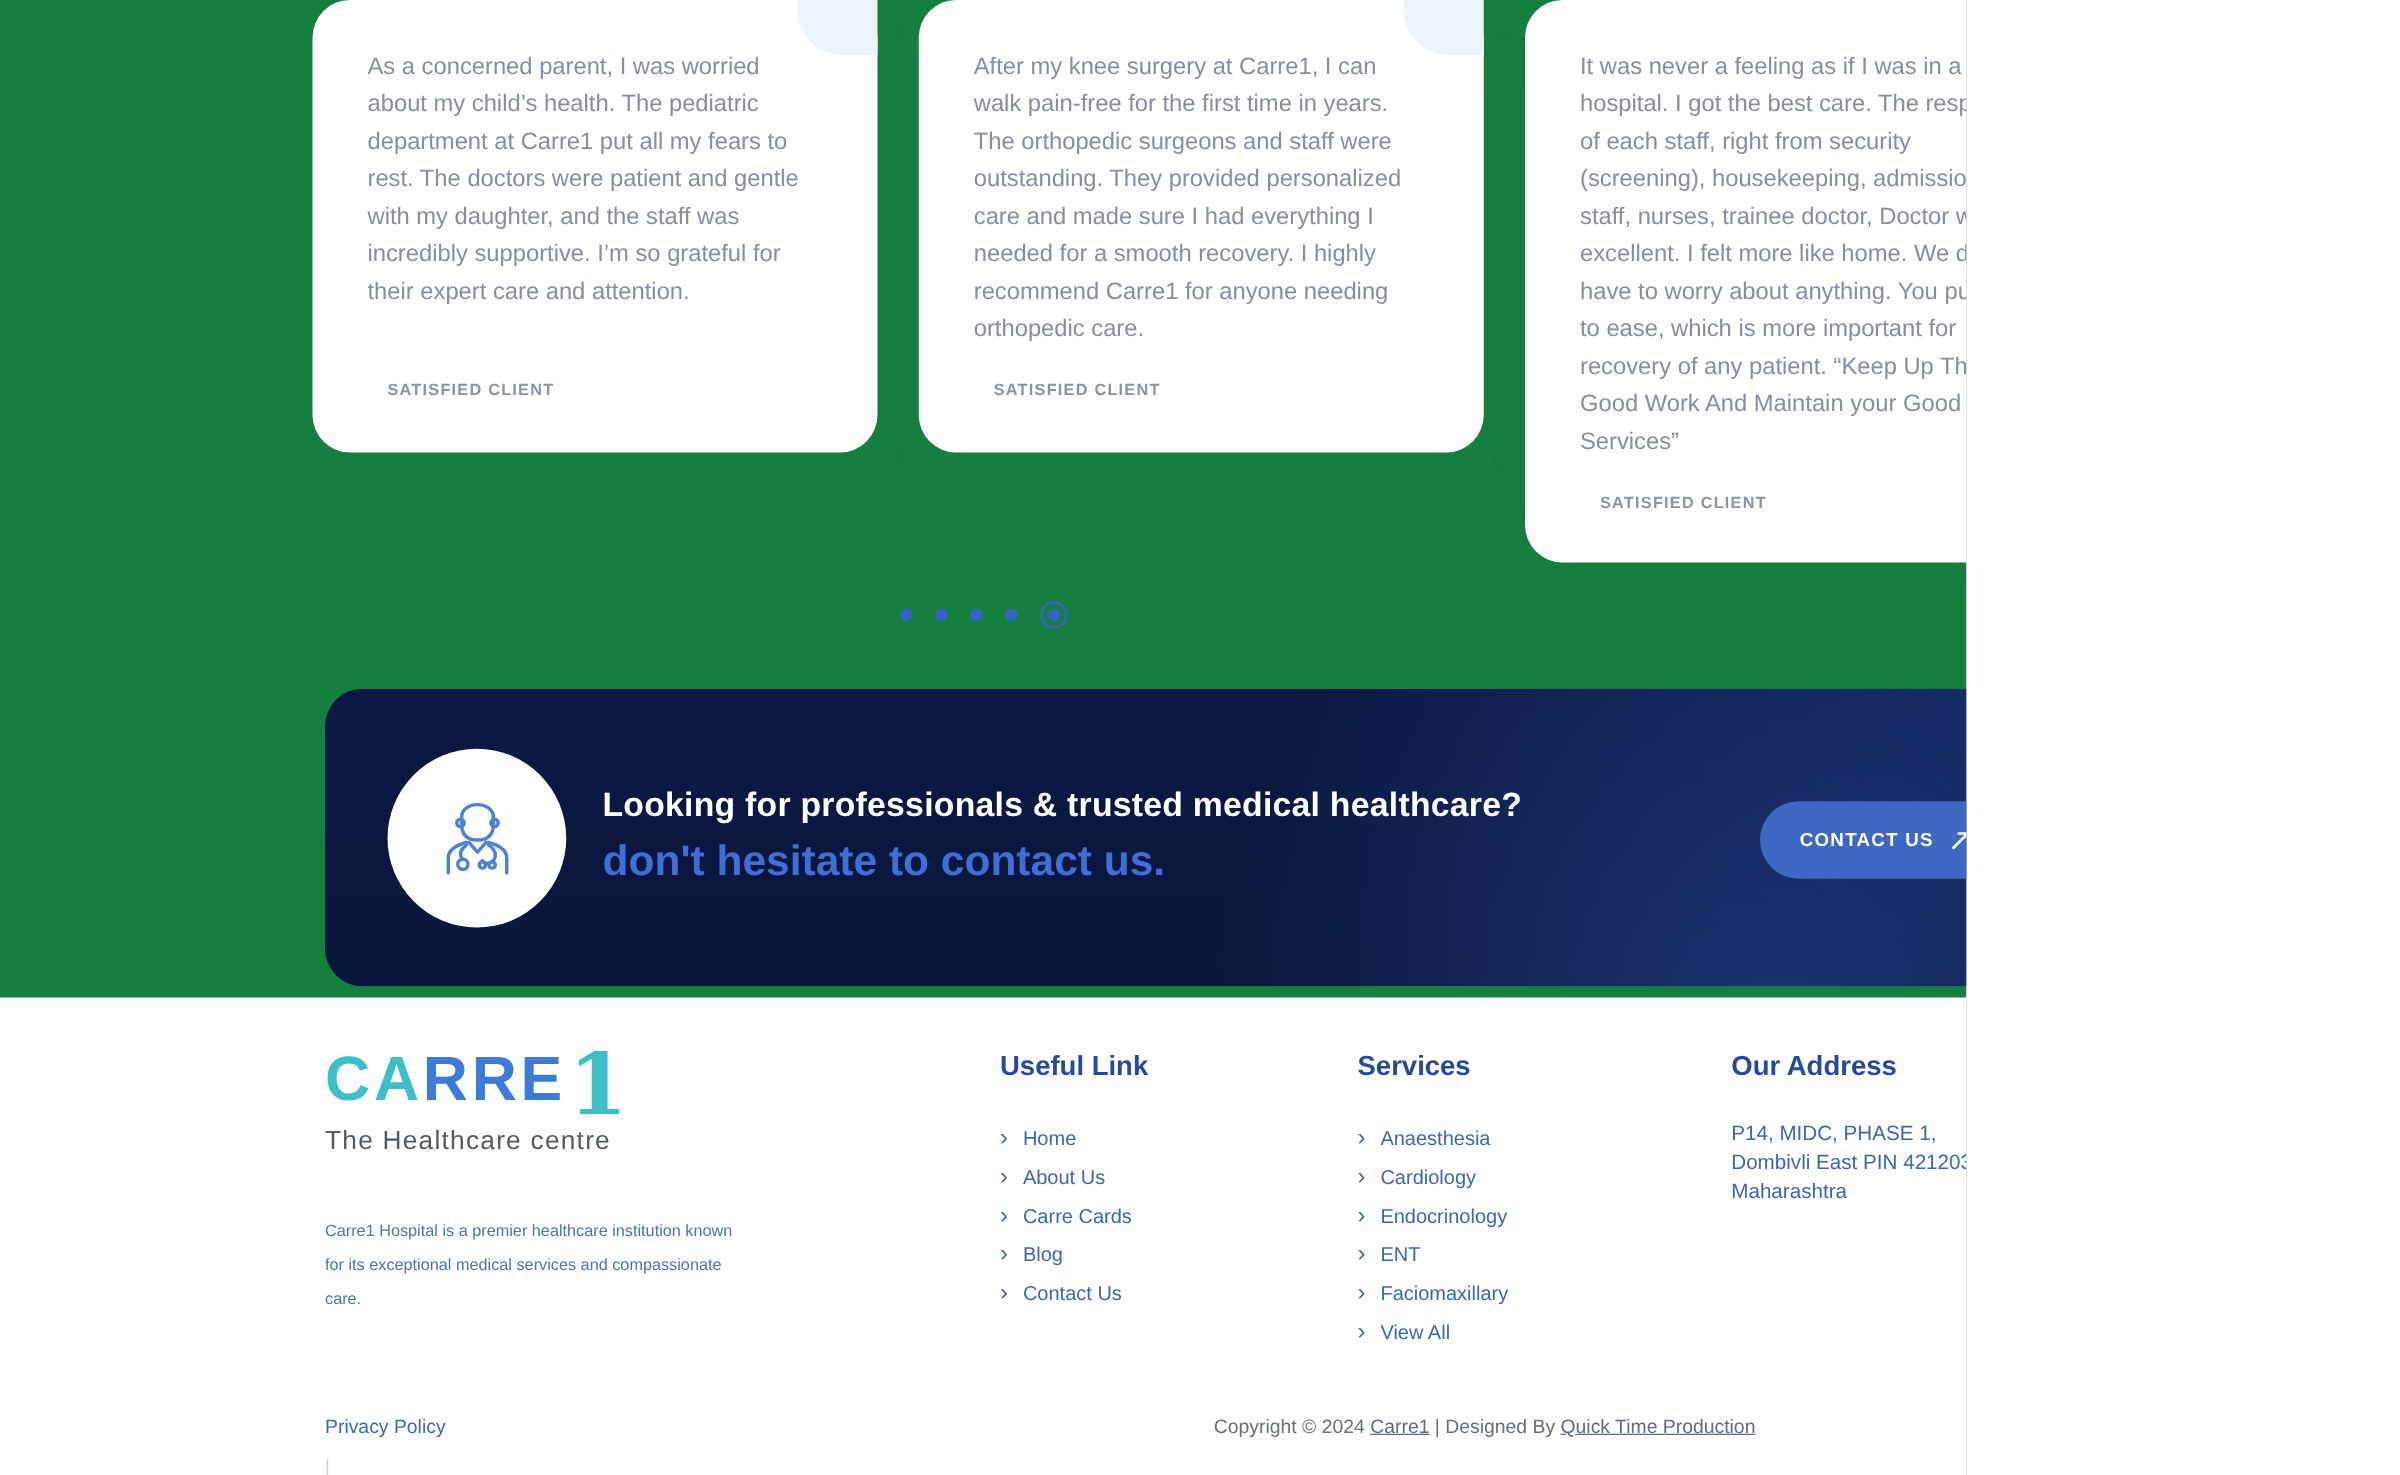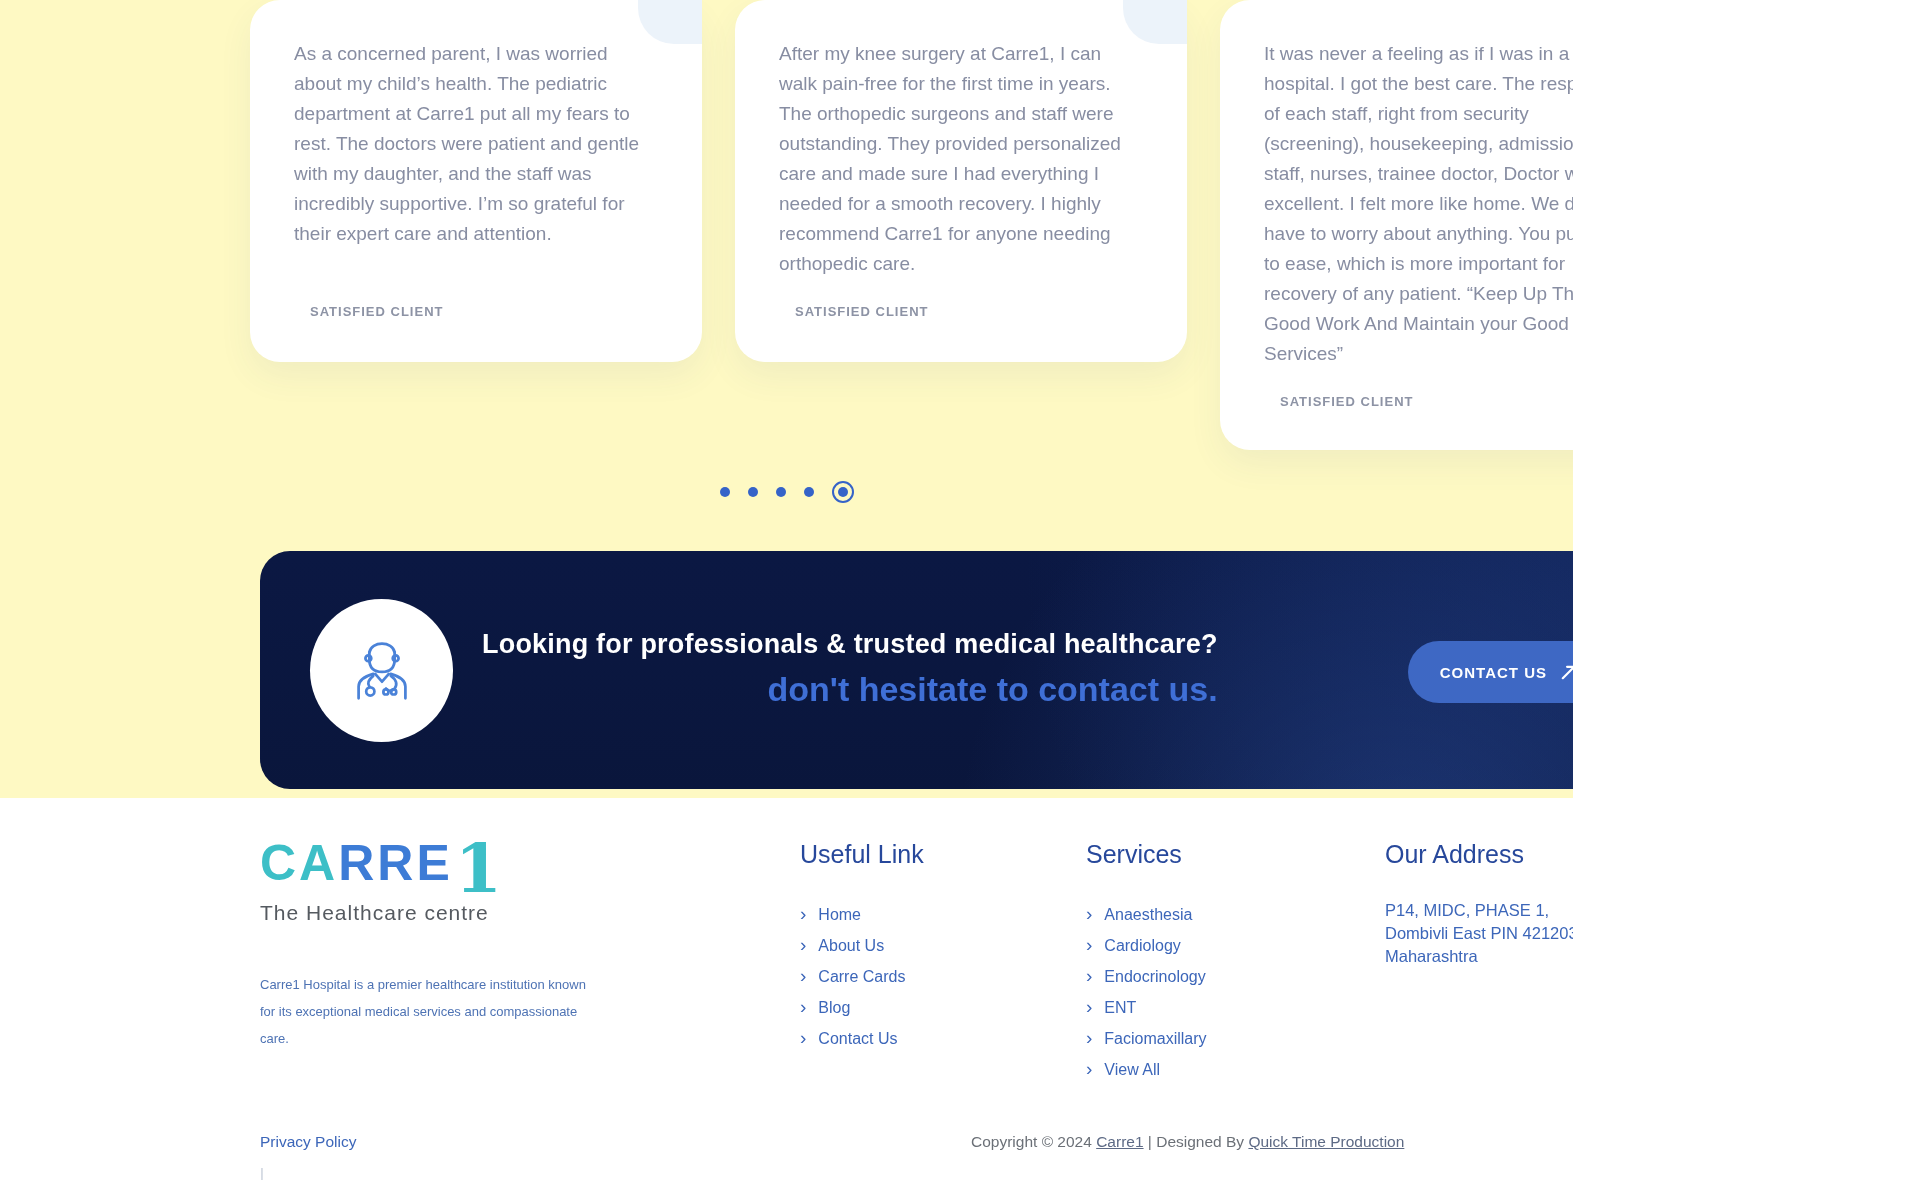--- a/index.html
+++ b/index.html
@@ -1,18 +1,18 @@
 <!DOCTYPE html>
 <html><head>
 <meta charset="utf-8">
 <style>
   * { margin:0; padding:0; box-sizing:border-box; }
   html,body { width:1920px; height:1180px; }
   body { font-family:"Liberation Sans", sans-serif; }
-  .page { position:relative; width:1573px; height:1180px; background:#fef9c3; overflow:hidden; }
+  .page { position:relative; width:1573px; height:1180px; background:#15803d; overflow:hidden; }
 
   
   .cards { position:absolute; left:250px; top:0; display:flex; gap:33px; align-items:flex-start; }
   .card { position:relative; width:452px; background:#ffffff; border-radius:30px;
           box-shadow:0 14px 34px rgba(60,90,160,0.07); }
   .card.h1 { height:362px; }
   .card.h2 { height:450px; }
   .notch { position:absolute; top:0; right:0; width:64px; height:44px; background:#ecf3fa;
            border-bottom-left-radius:36px; }
   .quote { padding:39px 46px 0 44px; font-size:19px; line-height:30px; color:#878da2; }
@@ -28,41 +28,41 @@
               display:flex; align-items:center; justify-content:center; cursor:pointer; }
 
   
   .cta { position:absolute; left:260px; top:551px; width:1400px; height:238px; border-radius:30px;
          background:
            radial-gradient(circle at 82% 130%, rgba(45,80,160,0.45), rgba(45,80,160,0) 38%),
            radial-gradient(circle at 95% 10%, rgba(35,70,150,0.30), rgba(35,70,150,0) 42%),
            linear-gradient(180deg,#0b1843 0%, #0a163c 100%); }
   .cta-circle { position:absolute; left:50px; top:48px; width:143px; height:143px; border-radius:50%;
                 background:#ffffff; display:flex; align-items:center; justify-content:center; }
-  .cta-text { position:absolute; left:222px; top:78px;text-align:right; }
+  .cta-text { position:absolute; left:222px; top:78px; }
   .cta-heading { color:#ffffff; font-size:27px; font-weight:700; letter-spacing:0.2px; }
   .cta-sub { margin-top:10px; color:#3f6fd6; font-size:34px; font-weight:700; }
   .cta-btn { position:absolute; right:50px; top:90px; height:62px; padding:0 32px; border:none;
              border-radius:31px; background:#3e68c4; color:#ffffff; font-family:inherit;
              font-size:15px; font-weight:700; letter-spacing:1px; display:flex; align-items:center;
              gap:12px; cursor:pointer; }
 
   
   .footer { position:absolute; left:0; top:798px; width:1920px; height:382px; background:#ffffff; }
   .logo { position:absolute; left:260px; top:40px; }
   .wordmark { font-size:50px; font-weight:800; letter-spacing:3px; line-height:1; display:flex; align-items:flex-start; }
   .lt-teal { color:#3dbfc7; }
   .lt-blue { color:#3d7cd6; }
   .one { color:#3dbfc7; font-family:"DejaVu Serif", serif; font-size:68px; line-height:0.9; margin-left:2px; }
   .tagline { margin-top:2px; color:#555a60; font-size:21px; letter-spacing:1px; }
   .desc { position:absolute; left:260px; top:173px; width:335px; color:#4e73b4; font-size:13px; line-height:27px; }
 
   .fcol { position:absolute; top:42px; }
   .col-links { left:800px; } .col-services { left:1086px; } .col-address { left:1385px; }
-  .fcol h3 { color:#27489b; font-size:25px; font-weight:400; margin-bottom:30px; }
+  .fcol h3 { color:#27489b; font-size:22px; font-weight:700; margin-bottom:30px; }
   .fcol ul { list-style:none; }
   .fcol li { display:flex; align-items:center; height:31px; }
   .chev { color:#3c66b9; font-size:19px; line-height:1; margin-right:12px; transform:translateY(-1px); }
   .flink { color:#3c66b9; font-size:16px; text-decoration:none; cursor:pointer; }
   .addr { color:#3c66b9; font-size:16.5px; line-height:23px; }
 
   .legal { position:absolute; left:260px; top:335px; display:flex; gap:14px;flex-direction:column; }
   .legal a { color:#3c66b9; font-size:15.5px; text-decoration:none; cursor:pointer; }
   .sep { color:#c4cbd8; font-size:15px; }
   .copyright { position:absolute; left:971px; top:335px; color:#6b7077; font-size:15.5px; }

